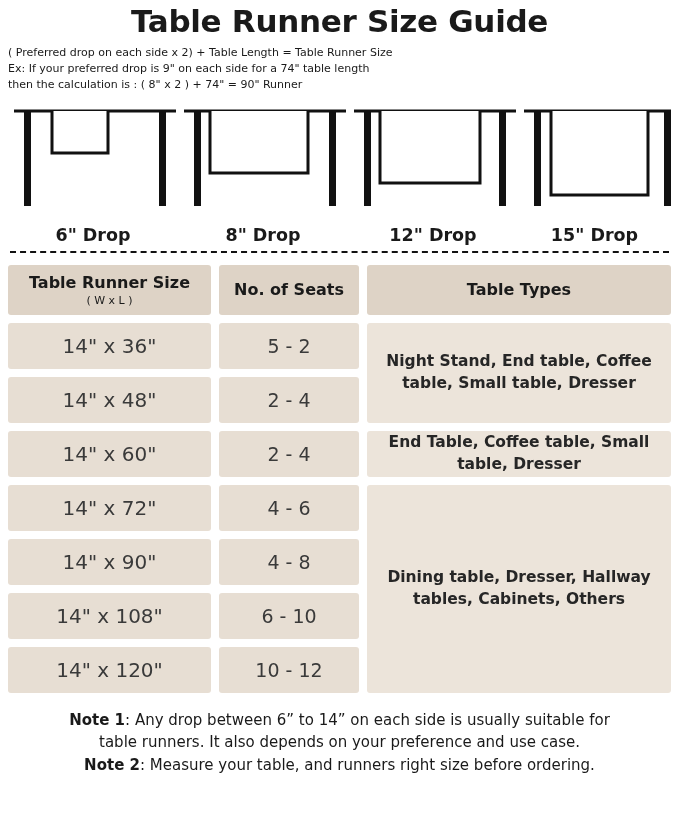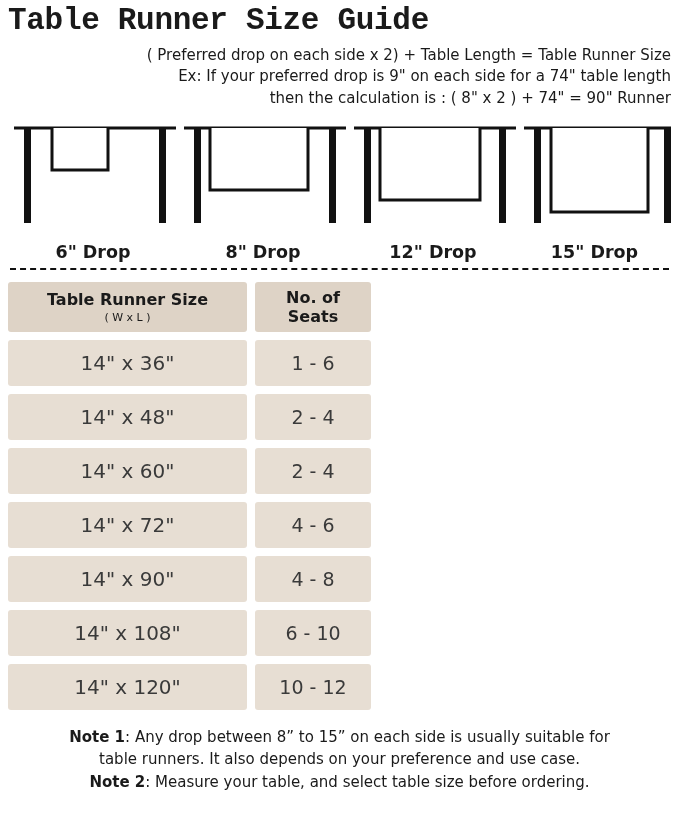--- a/index.html
+++ b/index.html
@@ -15,31 +15,30 @@
     overflow: hidden;
   }
   .page {
     width: 679px;
     height: 826px;
     position: relative;
     box-sizing: border-box;
     padding: 0 8px;
   }
   .title {
-    text-align: left;
+    text-align: center;
     font-size: 31px;
     font-weight: bold;
     letter-spacing: -0.3px;
     margin: 4px 0 6px 0;
     line-height: 1.12;
-    font-family: Liberation Mono, monospace;
   }
   .subtitle-block {
-    text-align: right;
-    font-size: 15px;
+    text-align: left;
+    font-size: 11px;
     line-height: 1.45;
     margin: 0 0 10px 0;
   }
   .subtitle-block div {
     white-space: nowrap;
   }
 
   
   .diagram {
     position: relative;
@@ -62,22 +61,22 @@
     border-top: 2px dashed #111;
     margin: 6px 2px 12px 2px;
   }
 
   
   .tbl {
     display: flex;
     gap: 8px;
     align-items: flex-start;
   }
-  .col-a { width: 239px; }
-  .col-b { width: 116px; }
+  .col-a { width: 203px; }
+  .col-b { width: 140px; }
   .col-c { flex: 1; }
 
   .cell {
     background: #e7ded3;
     border-radius: 3px;
     margin-bottom: 8px;
     display: flex;
     flex-direction: column;
     align-items: center;
     justify-content: center;
@@ -187,35 +186,41 @@
       <div class="cell sz">14" x 48"</div>
       <div class="cell sz">14" x 60"</div>
       <div class="cell sz">14" x 72"</div>
       <div class="cell sz">14" x 90"</div>
       <div class="cell sz">14" x 108"</div>
       <div class="cell sz">14" x 120"</div>
     </div>
 
     <div class="col-b">
       <div class="cell head">No. of Seats</div>
-      <div class="cell seats">1 - 6</div>
+      <div class="cell seats">5 - 2</div>
       <div class="cell seats">2 - 4</div>
       <div class="cell seats">2 - 4</div>
       <div class="cell seats">4 - 6</div>
       <div class="cell seats">4 - 8</div>
       <div class="cell seats">6 - 10</div>
       <div class="cell seats">10 - 12</div>
     </div>
 
+    <div class="col-c">
+      <div class="cell head">Table Types</div>
+      <div class="cell ttype t1">Night Stand, End table, Coffee table, Small table, Dresser</div>
+      <div class="cell ttype t2">End Table, Coffee table, Small table, Dresser</div>
+      <div class="cell ttype t3">Dining table, Dresser, Hallway tables, Cabinets, Others</div>
+    </div>
 
   </div>
 
   <div class="notes">
     <div class="note-line">
-      <b>Note 1</b><span>: Any drop between 8” to 15” on each side is usually suitable for</span>
+      <b>Note 1</b><span>: Any drop between 6” to 14” on each side is usually suitable for</span>
     </div>
     <div class="note-line">table runners. It also depends on your preference and use case.</div>
     <div class="note-line">
-      <b>Note 2</b><span>: Measure your table, and select table size before ordering.</span>
+      <b>Note 2</b><span>: Measure your table, and runners right size before ordering.</span>
     </div>
   </div>
 
 </div>
 
 </body></html>

